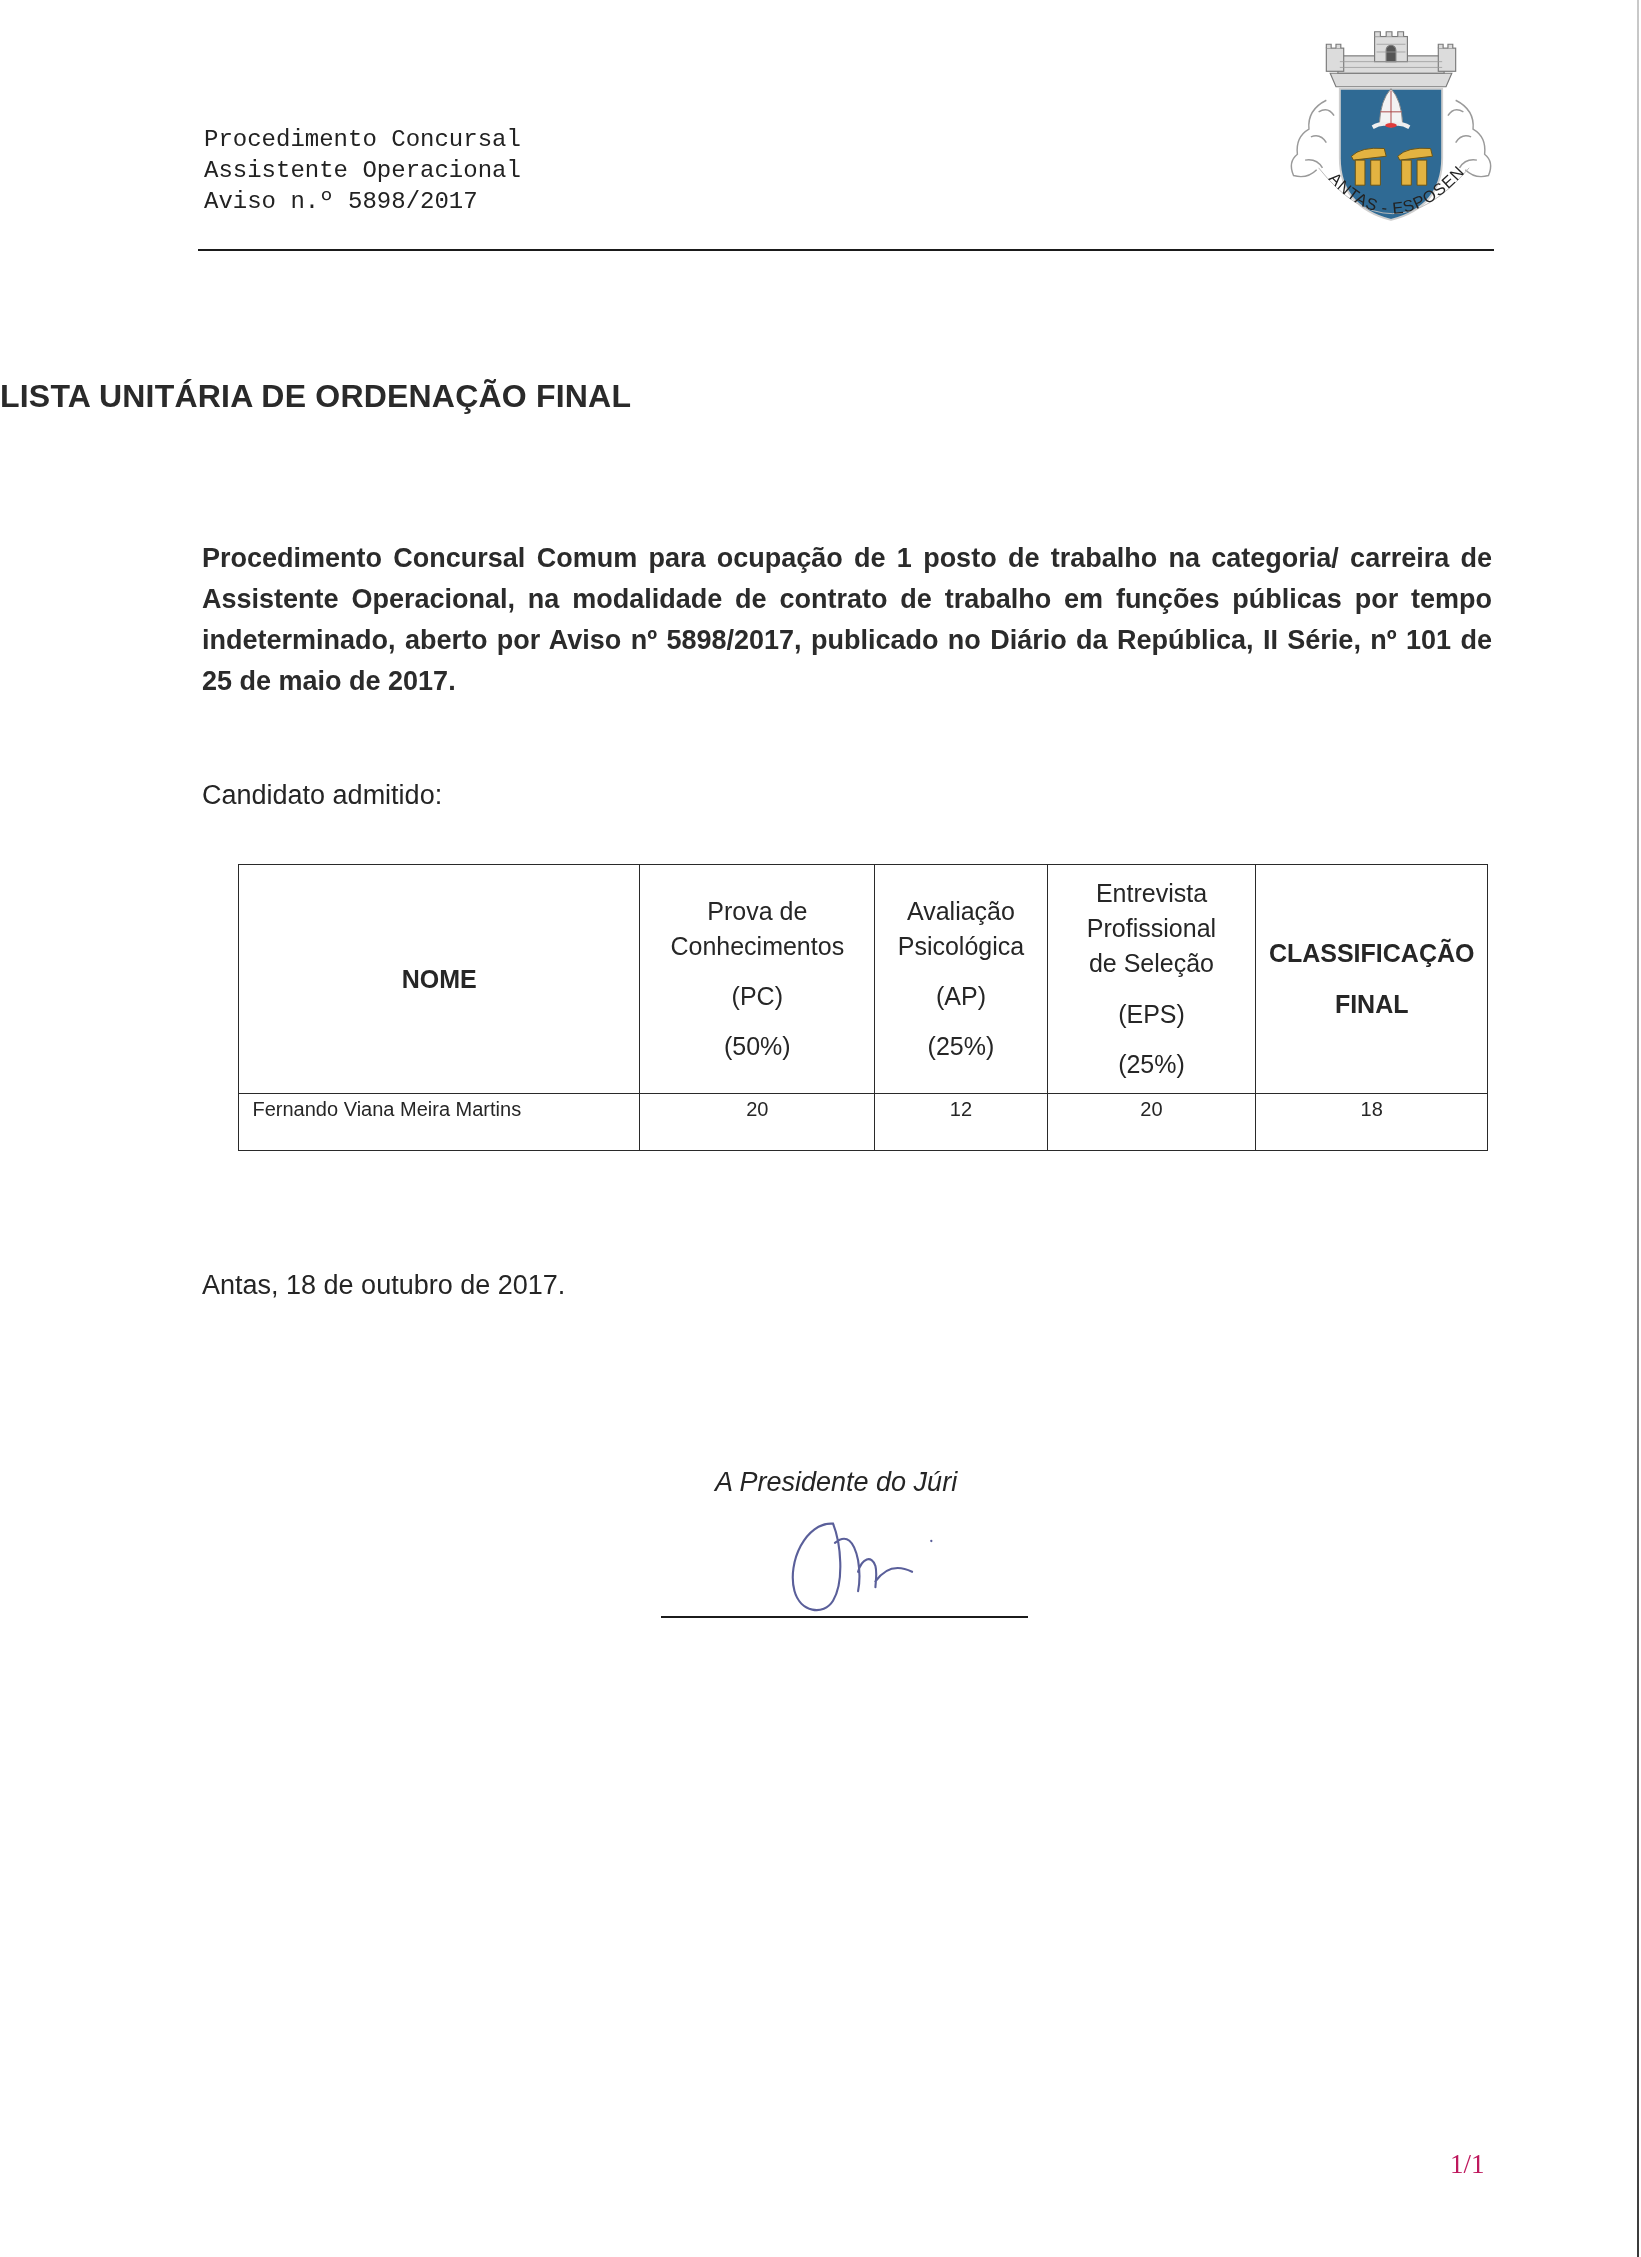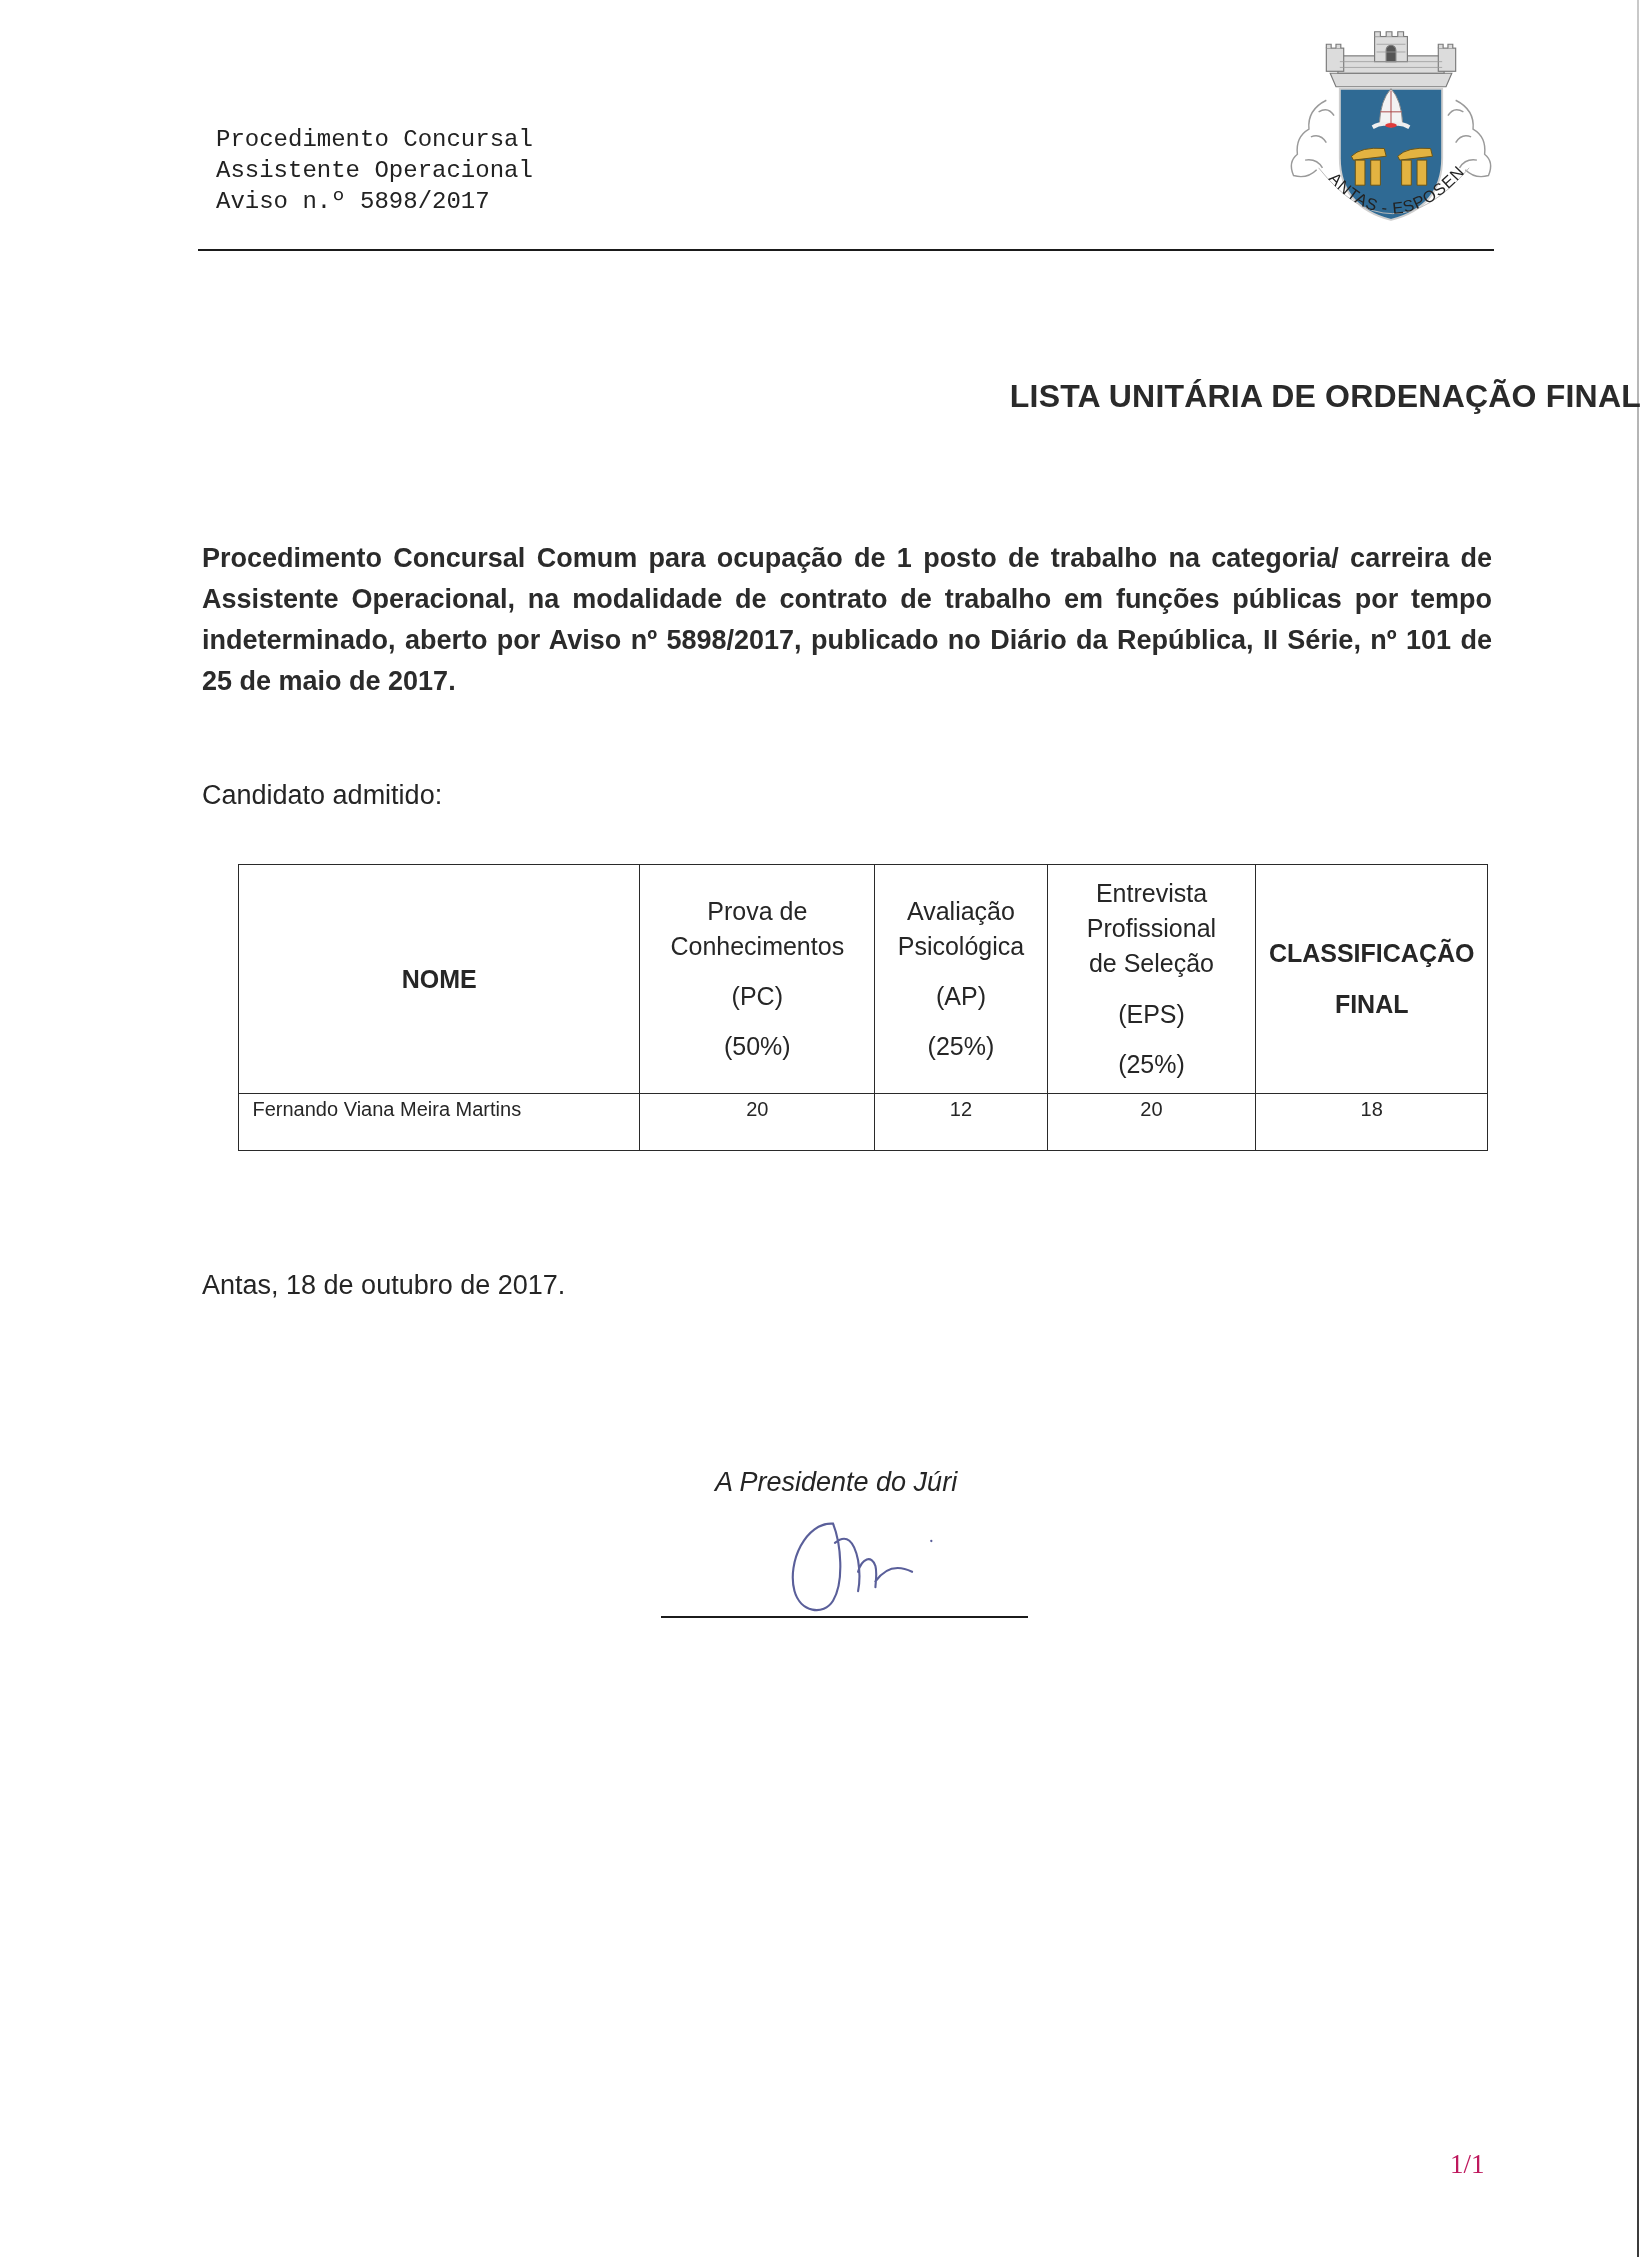--- a/index.html
+++ b/index.html
@@ -10,28 +10,28 @@
     }
     .scan-edge {
       position: absolute; top: 0; right: 1.9px; width: 1.9px; height: 2257px;
       background: linear-gradient(to bottom, #c9c9c9, #8a8a8a 60%, #3a3a3a);
     }
     .header-block {
       position: absolute; left: 204px; top: 124px;
       font-family: "Liberation Mono", "DejaVu Sans Mono", monospace;
       font-size: 24px; line-height: 31px; color: #222;
     }
-    .header-block div { white-space: pre; margin-left: 12px; }
+    .header-block div { white-space: pre; }
     .crest { position: absolute; left: 1280px; top: 23px; width: 222px; height: 224px; }
     .header-rule {
       position: absolute; left: 198px; top: 249px; width: 1296px; height: 1.9px;
       background: #1b1b1b;
     }
     .doc-title {
-      position: absolute; left: 0; width: 1641px; top: 378px; text-align: right;
+      position: absolute; left: 0; width: 1641px; top: 378px; text-align: left;
       font-family: "Liberation Sans", sans-serif;
       font-weight: bold; font-size: 32px; letter-spacing: 0.2px; color: #2a2a2a;
     }
     .intro {
       position: absolute; left: 202px; top: 538px; width: 1290px;
       font-family: "Liberation Sans", sans-serif;
       font-weight: bold; font-size: 27px; line-height: 41px; color: #2b2b2b;
       text-align: justify; text-align-last: left;
     }
     .label {

